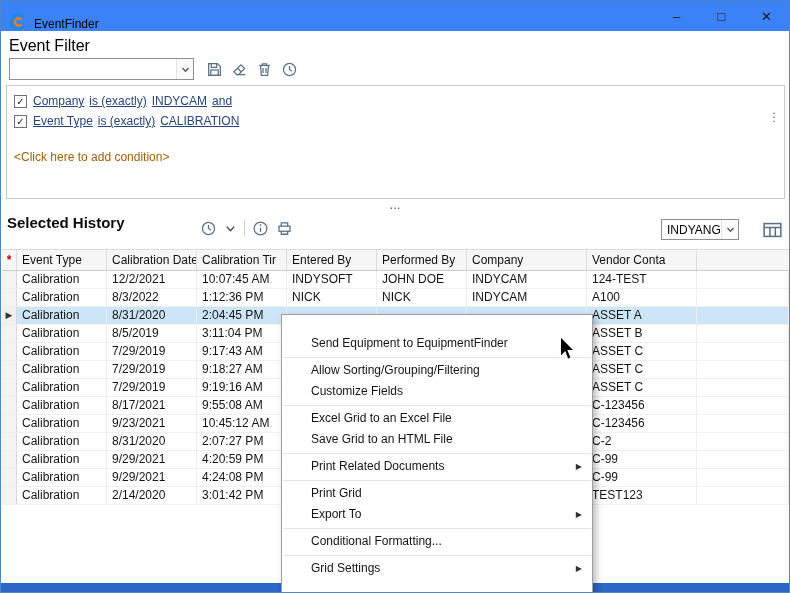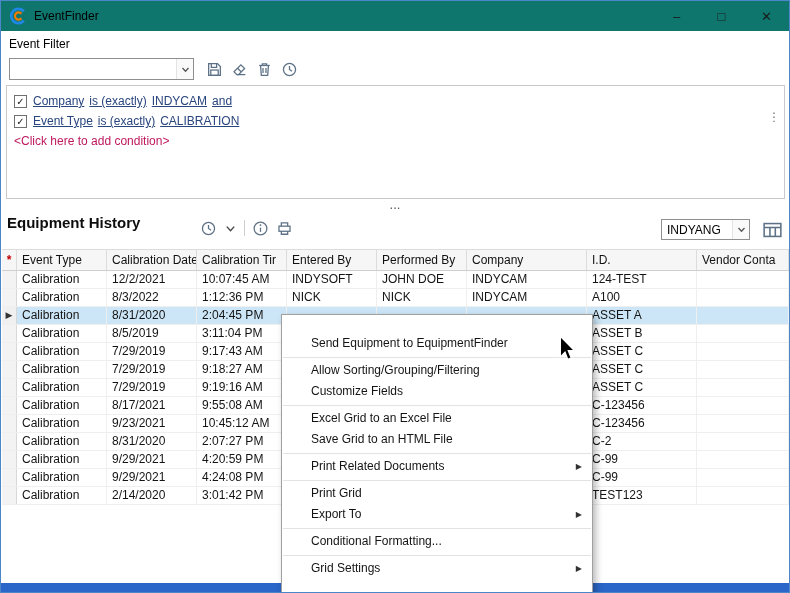--- a/index.html
+++ b/index.html
@@ -1,49 +1,49 @@
 <!DOCTYPE html>
 <html><head>
 <meta charset="utf-8">
 <style>
   *{margin:0;padding:0;box-sizing:border-box}
   html,body{width:790px;height:593px}
   body{font-family:"Liberation Sans",sans-serif;background:#fff}
   .window{position:relative;width:790px;height:593px;background:#fff;border:1px solid #4a86c8;overflow:hidden}
 
-  .titlebar{position:absolute;top:0;left:0;right:0;height:30px;display:flex;align-items:center;background:#0f766e}
+  .titlebar{position:absolute;top:0;left:0;right:0;height:30px;display:flex;align-items:flex-end;background:#3b82f6}
   .app-icon{width:18px;height:18px;margin-left:8px;display:inline-flex}
   .app-icon svg{width:100%;height:100%}
   .win-title{margin-left:7px;font-size:12px;color:#000}
   .win-buttons{margin-left:auto;display:flex;height:100%}
   .win-btn{width:45px;height:100%;display:flex;align-items:center;justify-content:center;font-size:13px;color:#1a1a1a}
 
-  .filter-label{position:absolute;left:8px;top:36px;font-size:12px;color:#000}
+  .filter-label{position:absolute;left:8px;top:36px;font-size:16px;color:#000}
   .filter-toolbar{position:absolute;left:8px;top:57px;display:flex;align-items:center}
   .combo{display:flex;align-items:stretch;border:1px solid #8f8f8f;background:#fff;height:22px}
   .filter-combo{width:185px}
   .combo-text{flex:1;font-size:12px;padding:3px 5px;color:#000;white-space:nowrap;overflow:hidden}
   .combo-btn{width:17px;display:flex;align-items:center;justify-content:center;border-left:1px solid #e3e3e3;background:#fafafa}
   .tool-icons{display:flex;align-items:center;gap:8px;margin-left:12px}
   .tool-icon{width:17px;height:17px;display:inline-flex}
   .tool-icon svg{width:100%;height:100%}
 
   .filter-panel{position:absolute;left:5px;top:84px;width:779px;height:114px;border:1px solid #c9c9c9;background:#fff;padding:5px 7px}
   .cond-row{display:flex;align-items:center;height:20px}
   .checkbox{width:13px;height:13px;border:1px solid #707070;background:#fff;font-size:10px;line-height:11px;text-align:center;color:#222;margin-right:6px}
   .cond-link{font-size:12px;color:#29457e;text-decoration:underline;margin-right:5px;cursor:pointer}
-  .add-condition{font-size:12px;color:#be185d;margin-top:3px;cursor:pointer}
+  .add-condition{font-size:12px;color:#a16207;margin-top:19px;cursor:pointer}
   .panel-vdots{position:absolute;right:4px;top:24px;color:#6f6f6f;font-size:12px}
   .splitter-dots{position:absolute;left:0;width:100%;top:199px;text-align:center;color:#555;font-size:13px;line-height:9px}
 
   .history-title{position:absolute;left:6px;top:213px;font-size:15px;font-weight:bold;color:#0d0d0d}
   .history-tools{position:absolute;left:199px;top:218px;display:flex;align-items:center;gap:7px;height:18px}
   .chev-icon{width:13px;height:13px;display:inline-flex}
   .vsep{width:1px;height:16px;background:#cfcfcf}
-  .history-combo{position:absolute;left:660px;top:218px;width:89px;height:21px}
+  .history-combo{position:absolute;left:660px;top:218px;width:78px;height:21px}
   .layout-icon{position:absolute;left:761px;top:220px;width:21px;height:18px;display:inline-flex}
   .layout-icon svg{width:100%;height:100%}
 
   .grid{position:absolute;left:1px;top:248px;width:787px;background:#fff}
   .grid-row{display:grid;grid-template-columns:15px 90px 90px 90px 90px 90px 120px 110px minmax(0,1fr)}
   .header-row{height:22px;background:#f6f6f6;border-top:1px solid #dcdcdc;border-bottom:1px solid #cfcfcf}
   .header-row .cell{line-height:20px;border-right:1px solid #dcdcdc;background:#f6f6f6;color:#111}
   .cell{font-size:12px;color:#141414;padding-left:5px;white-space:nowrap;overflow:hidden;border-right:1px solid #efefef}
   .body{height:18px;border-bottom:1px solid #efefef;background:#fff}
   .body .cell{line-height:17px}
@@ -138,21 +138,21 @@
           <span class="cond-link">Event Type</span>
           <span class="cond-link">is (exactly)</span>
           <span class="cond-link">CALIBRATION</span>
         </div>
       </div>
     <div class="add-condition">&lt;Click here to add condition&gt;</div>
     <span class="panel-vdots">⋮</span>
   </div>
   <div class="splitter-dots">...</div>
 
-  <div class="history-title">Equipment History</div>
+  <div class="history-title">Selected History</div>
 
   <div class="history-tools">
     <span class="tool-icon">
       <svg viewBox="0 0 16 16" fill="none" stroke="#5d7186" stroke-width="1.2">
         <circle cx="8" cy="8" r="5.7"></circle>
           <path d="M8 4.8 V8 L10.4 9.6"></path>
       </svg>
     </span>
     <span class="chev-icon">
       <svg viewBox="0 0 14 14">
@@ -193,21 +193,20 @@
 
   <div class="grid">
       <div class="grid-row header-row">
         <div class="cell indicator corner">*</div>
         <div class="cell">Event Type</div>
         <div class="cell">Calibration Date</div>
         <div class="cell">Calibration Tir</div>
         <div class="cell">Entered By</div>
         <div class="cell">Performed By</div>
         <div class="cell">Company</div>
-        <div class="cell">I.D.</div>
         <div class="cell">Vendor Conta</div>
       </div>
       <div class="grid-row body">
         <div class="cell indicator"></div>
         <div class="cell">Calibration</div>
         <div class="cell">12/2/2021</div>
         <div class="cell">10:07:45 AM</div>
         <div class="cell">INDYSOFT</div>
         <div class="cell">JOHN DOE</div>
         <div class="cell">INDYCAM</div>

